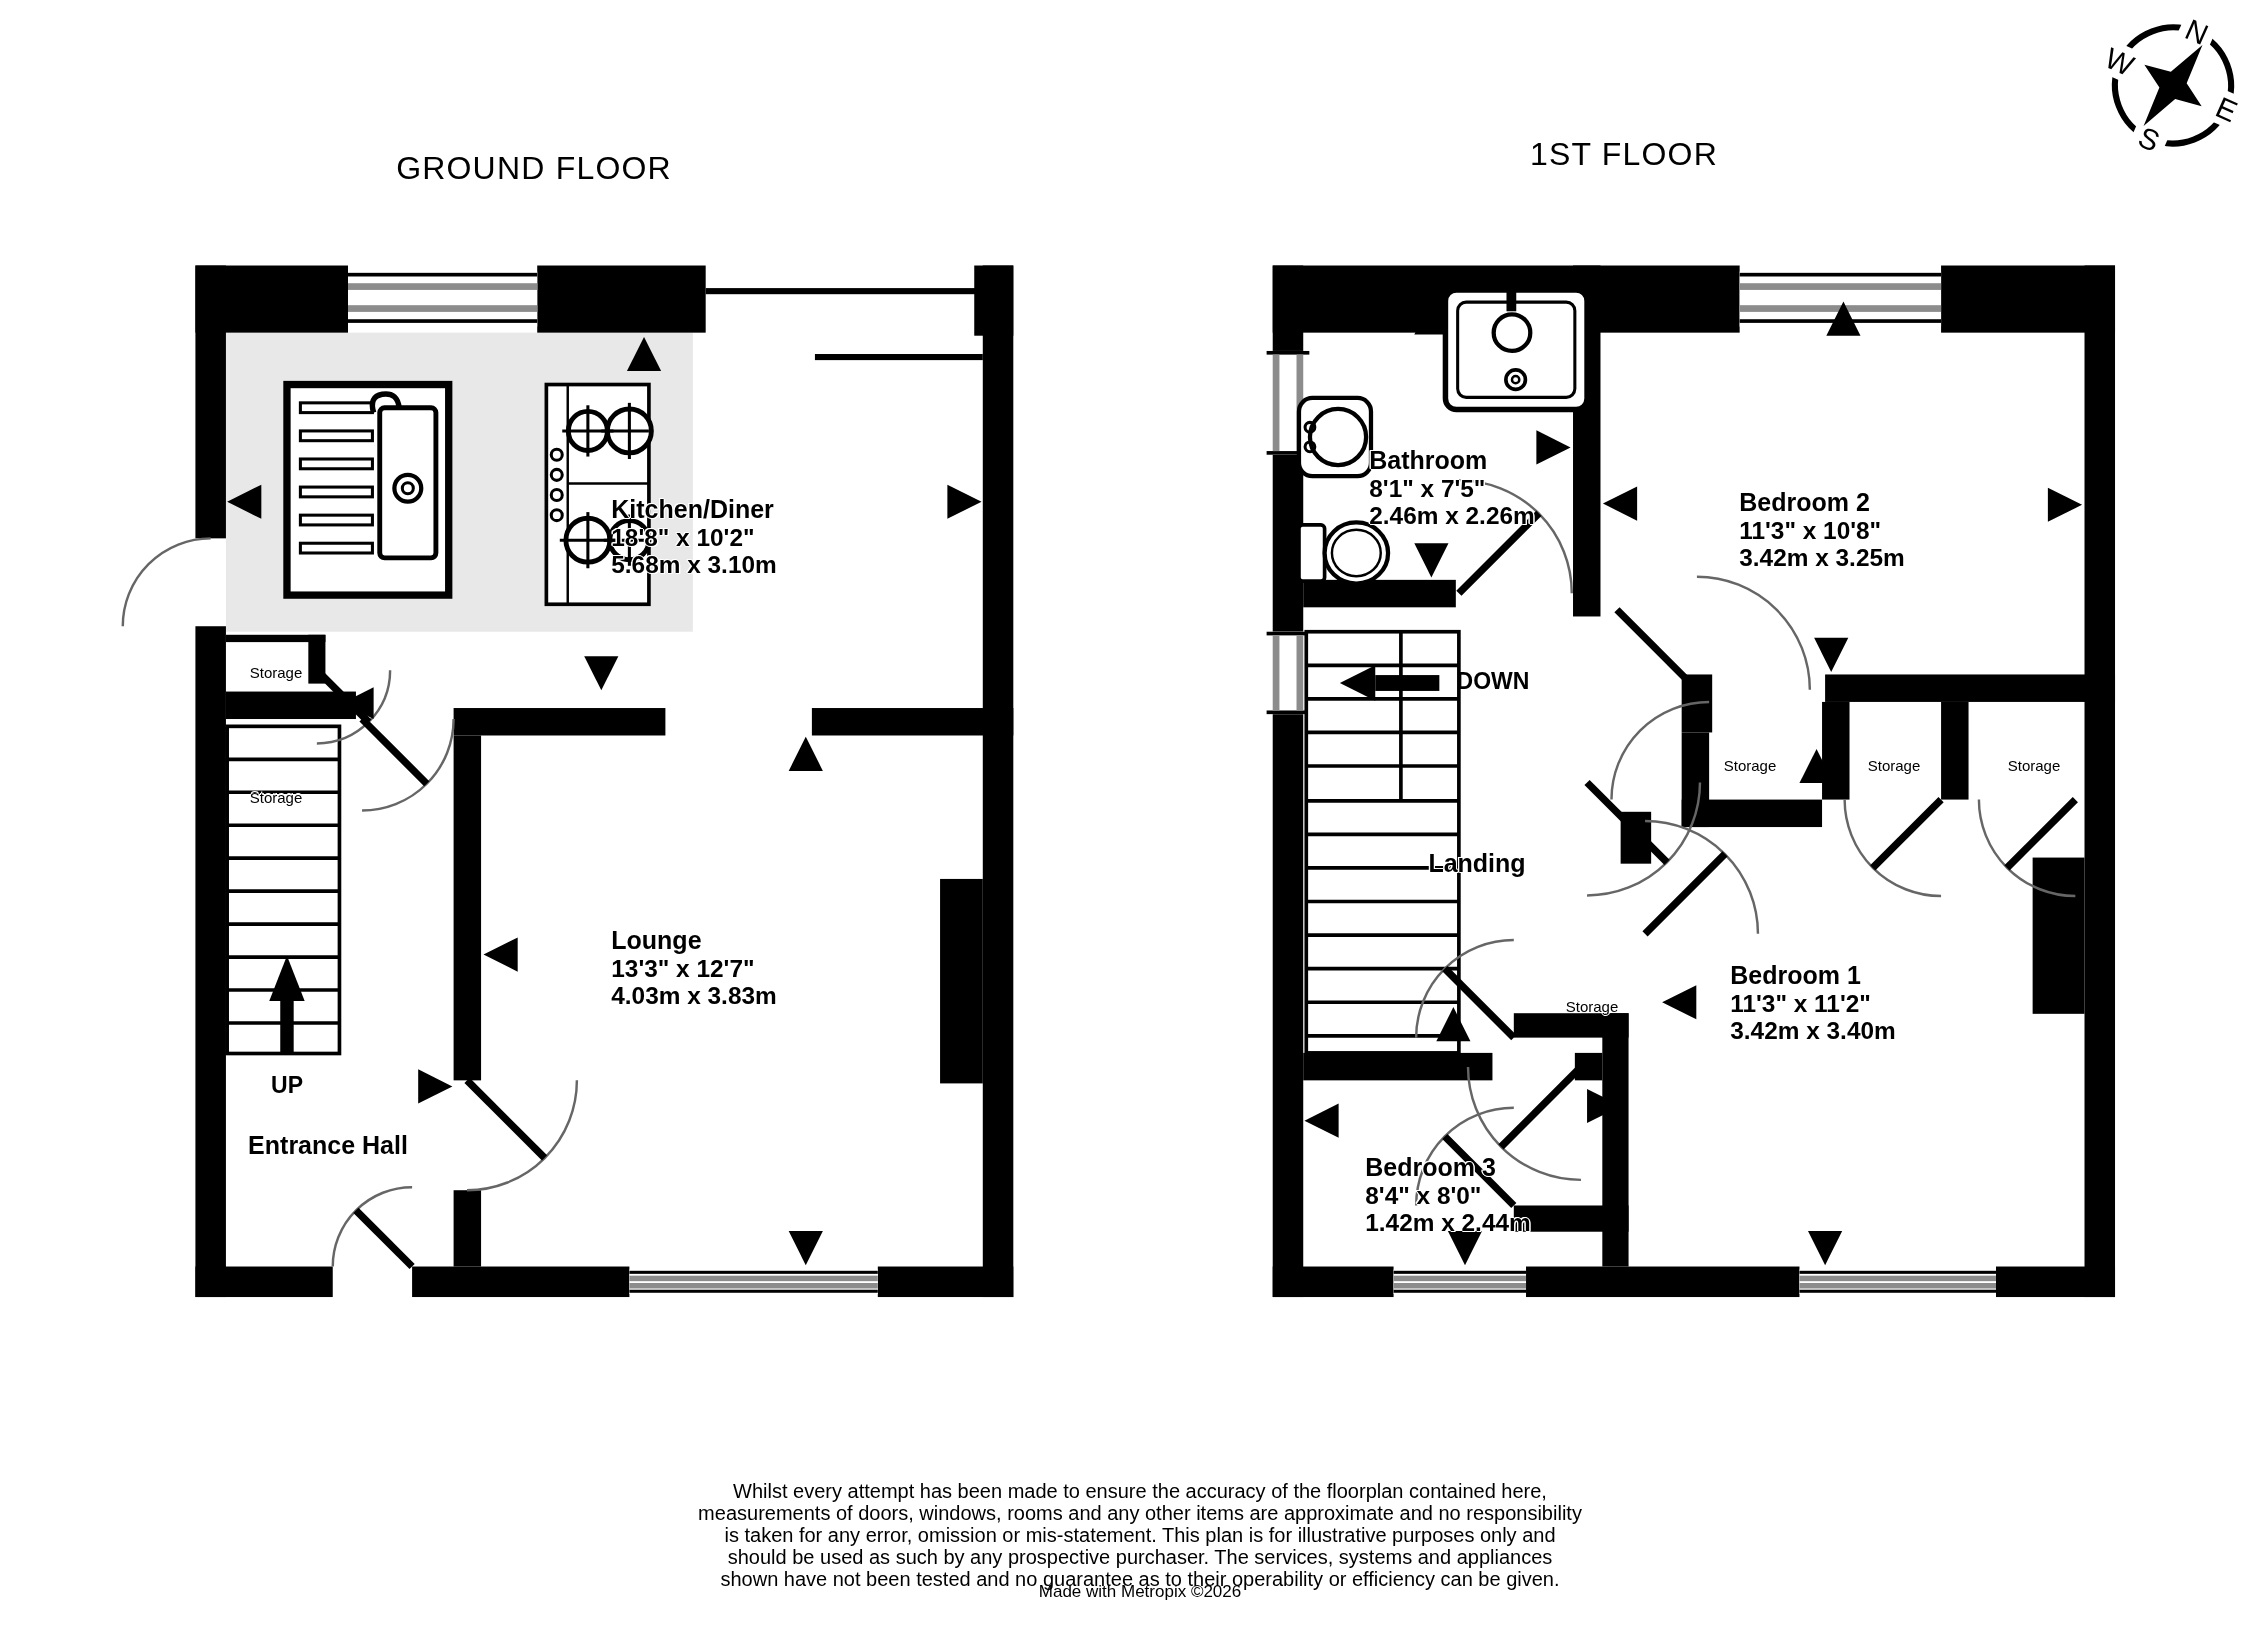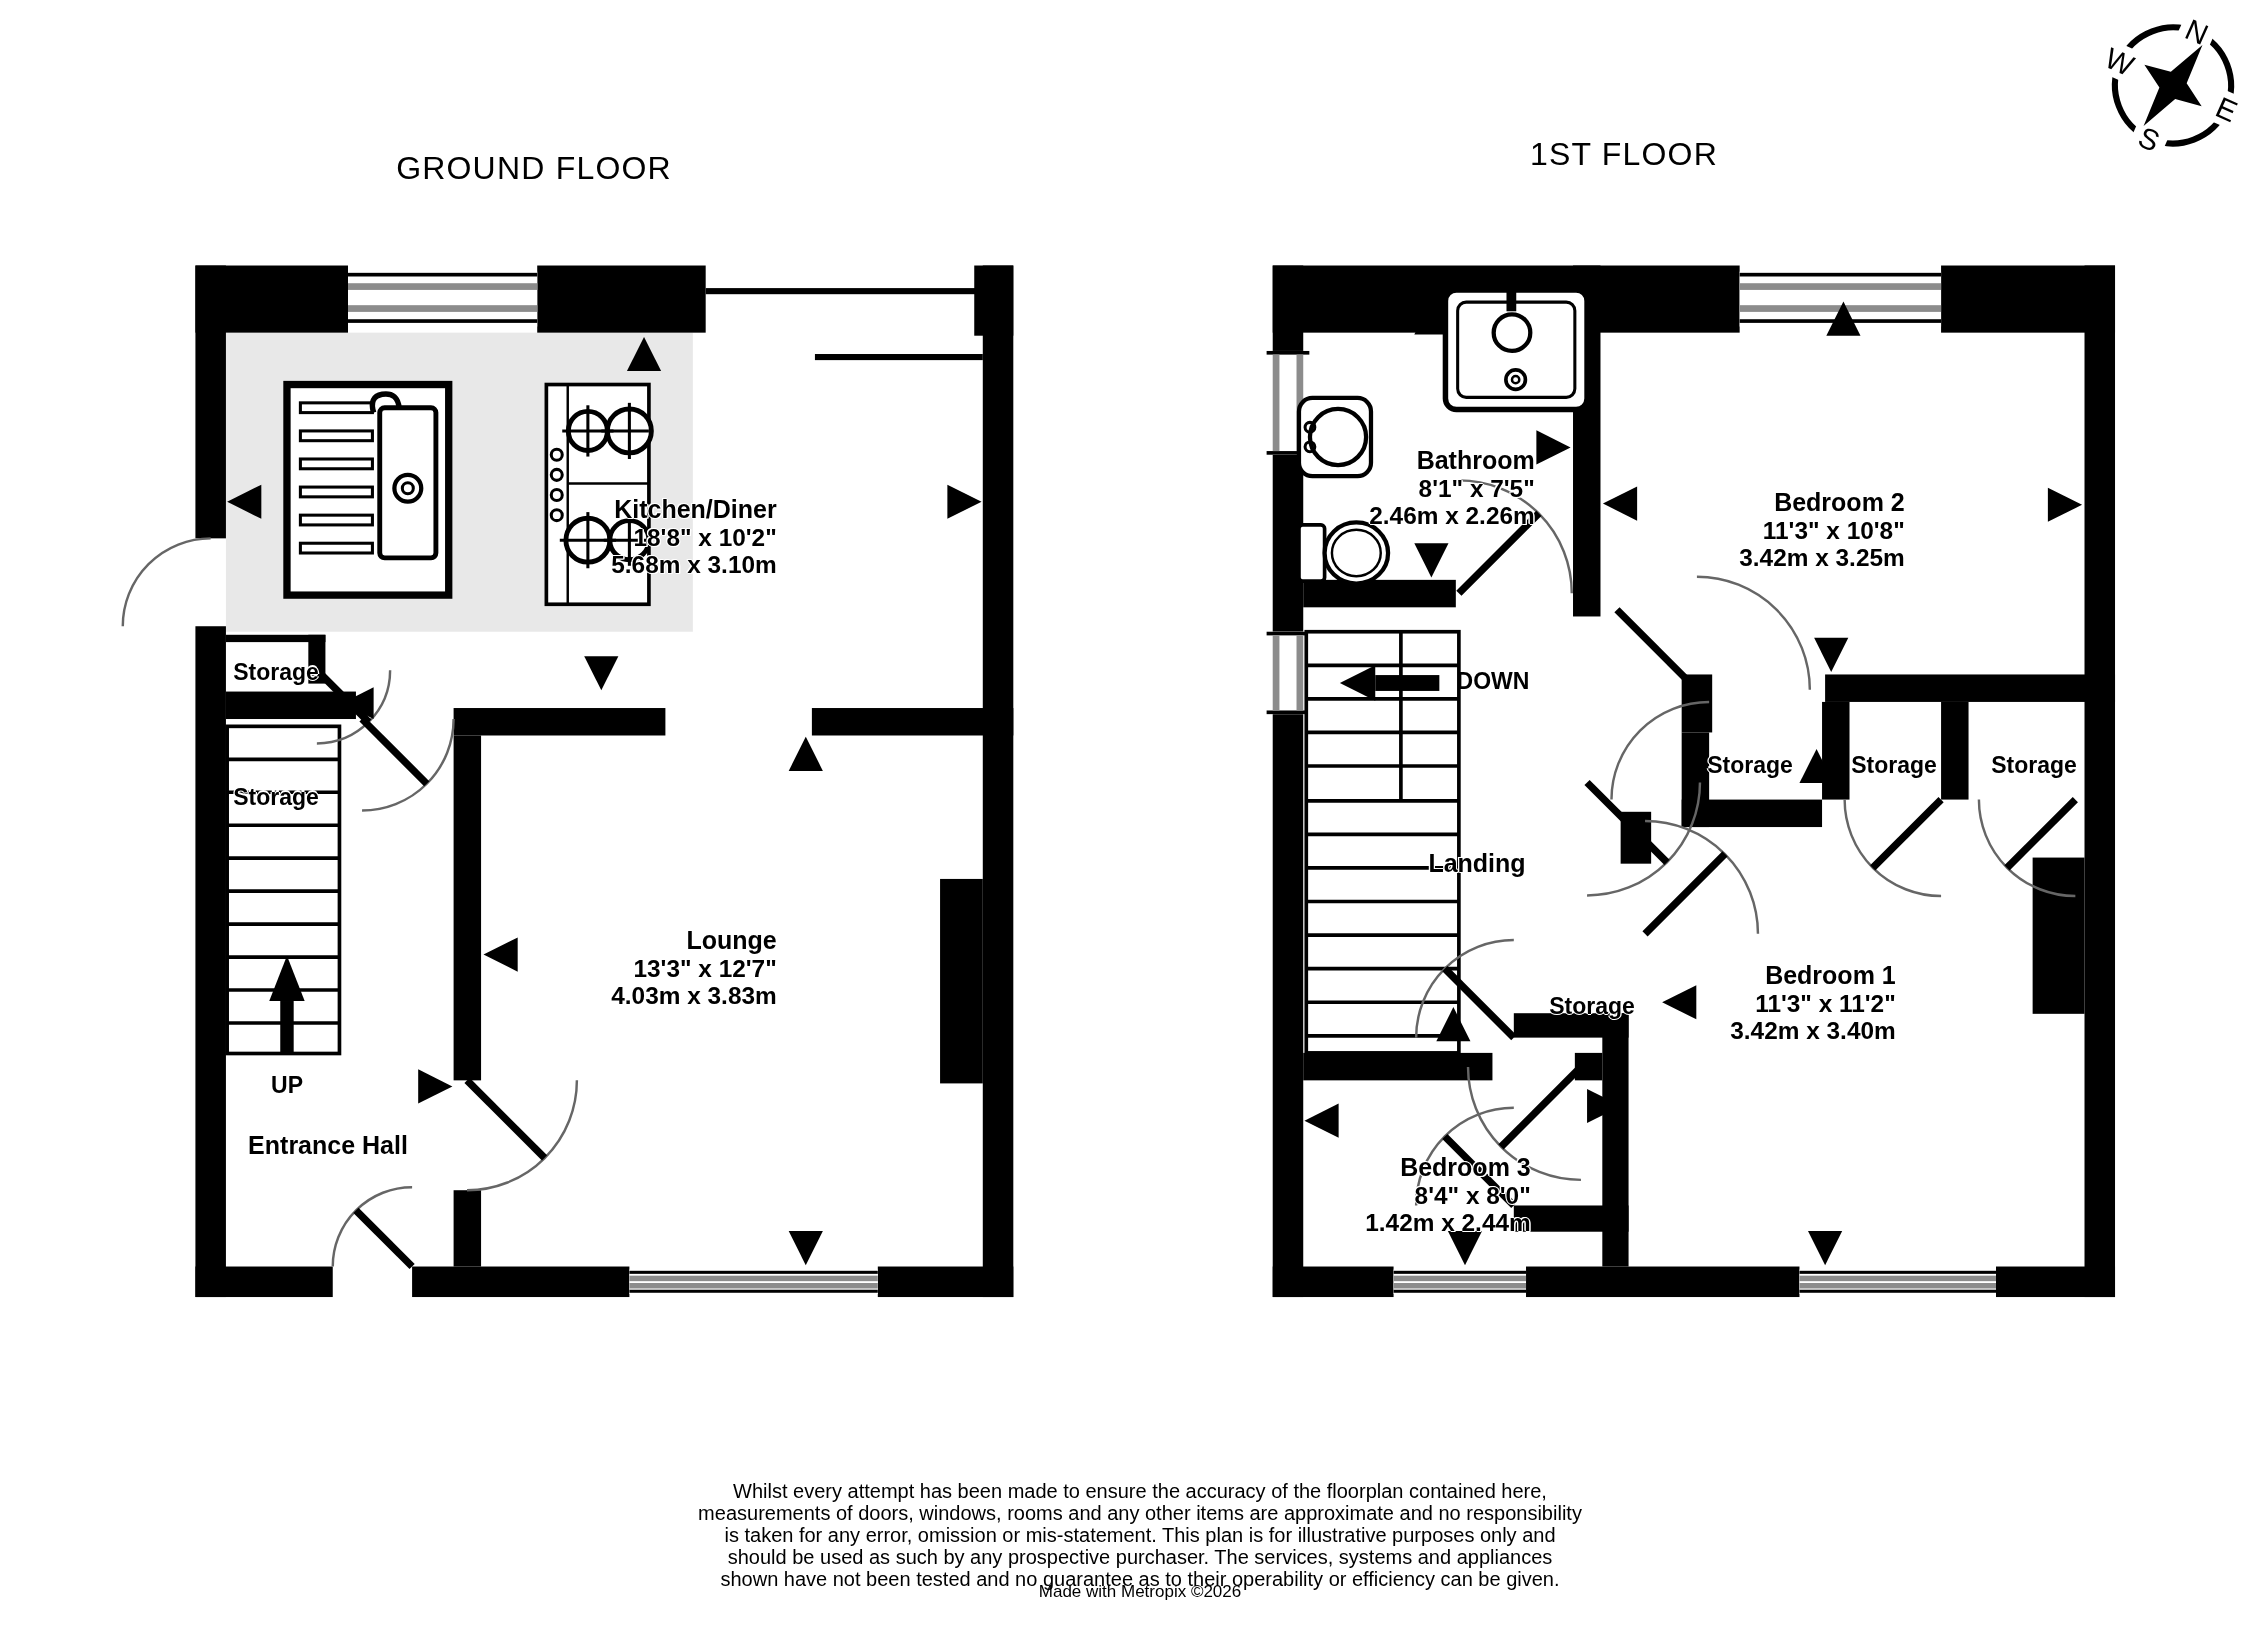--- a/index.html
+++ b/index.html
@@ -1,26 +1,26 @@
 <!DOCTYPE html>
 <html style="font-size:9.8px"><head>
 <meta charset="utf-8">
 <style>
   html,body{margin:0;padding:0;background:#fff;}
   .canvas{position:relative;width:2261px;height:1648px;background:#fff;overflow:hidden;
           font-family:"Liberation Sans",sans-serif;color:#000;}
   svg.plan{position:absolute;left:0;top:0;}
   .w{fill:#000;}
-  .abs{position:absolute;transform:translate(-50%,-50%);text-align:right;white-space:nowrap;}
+  .abs{position:absolute;transform:translate(-50%,-50%);text-align:left;white-space:nowrap;}
   .floor-title{font-size:32px;font-weight:400;letter-spacing:1.2px;}
   .room-label{font-weight:700;line-height:1.14;
       text-shadow:1.2px 0 0 #fff,-1.2px 0 0 #fff,0 1.2px 0 #fff,0 -1.2px 0 #fff,1.2px 1.2px 0 #fff,-1.2px -1.2px 0 #fff;}
   .room-label .rn{font-size:25px;margin-top:46px;}
   .room-label .rd{font-size:24.4px;}
-  .small-label{font-size:23px;font-weight:700;
+  .small-label{font-size:15px;font-weight:400;
       text-shadow:1.2px 0 0 #fff,-1.2px 0 0 #fff,0 1.2px 0 #fff,0 -1.2px 0 #fff;}
   .dir-label{font-size:23px;font-weight:700;}
   .addr{font-size:28px;font-weight:400;}
   .total{font-size:29px;font-weight:400;}
   .disclaimer{position:absolute;left:1140px;top:1480px;transform:translateX(-50%);
       width:885px;font-size:20px;line-height:1.1;text-align:center;white-space:normal;}
   .credit{font-size:17px;}
 </style>
 </head>
 <body>

